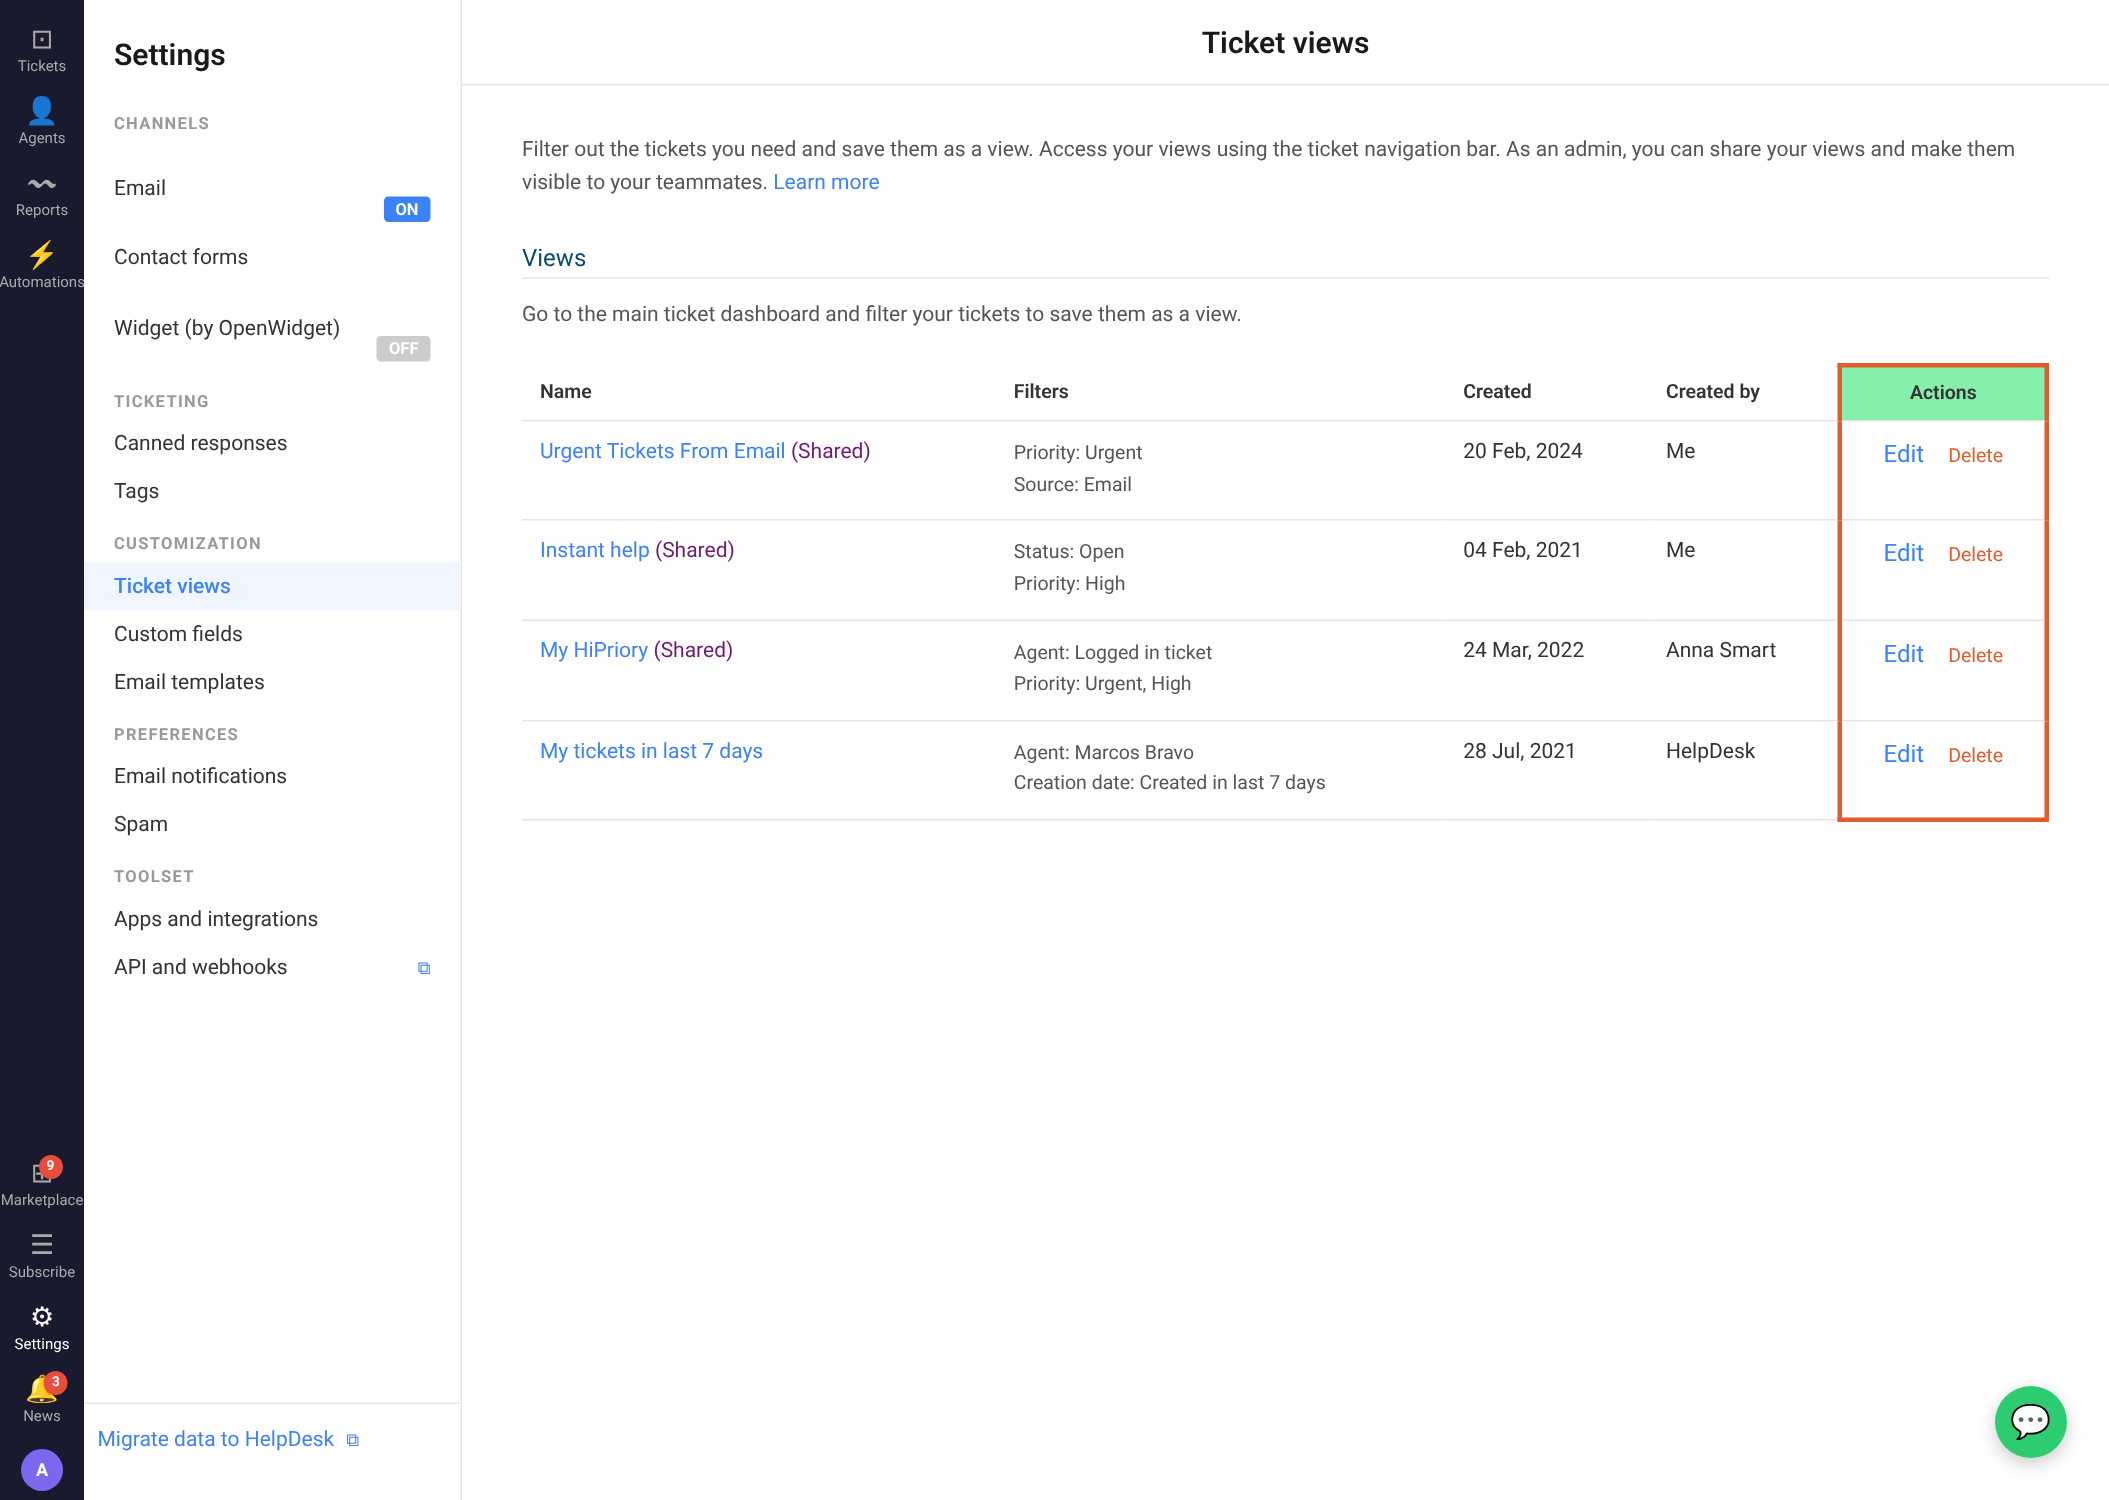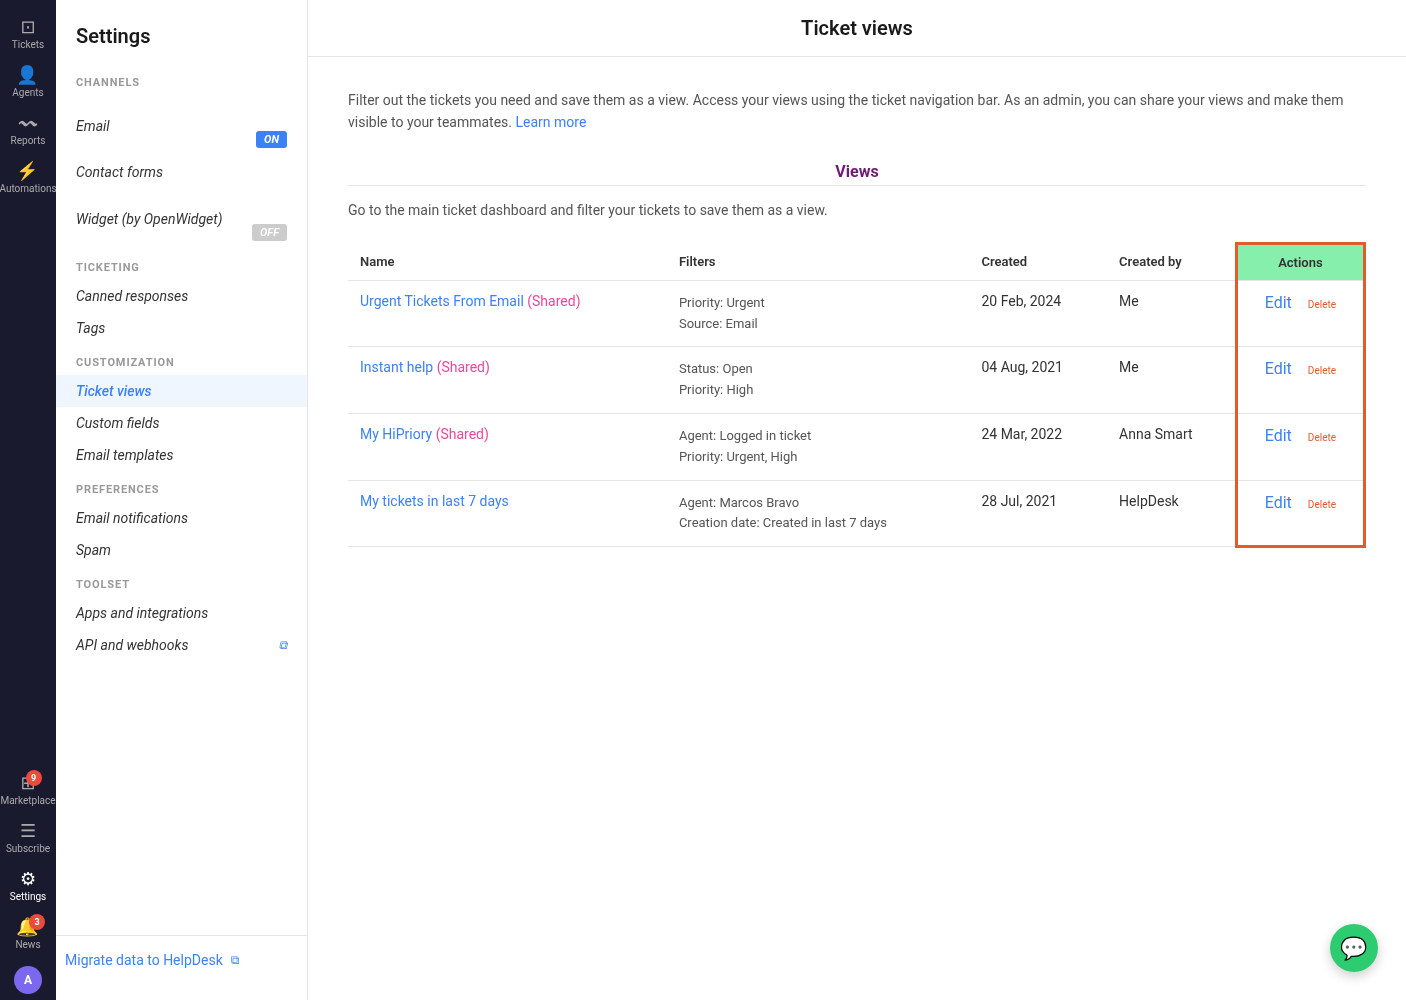--- a/index.html
+++ b/index.html
@@ -91,21 +91,20 @@
       text-transform: uppercase;
     }
     .sidebar-item {
       display: flex;
       align-items: center;
       justify-content: space-between;
       padding: 8px 20px;
       cursor: pointer;
       color: #333;
       font-size: 14px;
-      font-style: italic;
     }
     .sidebar-item.active { color: #3b82f6; font-weight: 500; background: #eff6ff; }
     .sidebar-item-toggle {
       font-size: 11px;
       font-weight: 700;
       padding: 2px 8px;
       border-radius: 3px;
       margin-top: 28px;
     }
     .toggle-on { background: #3b82f6; color: #fff; }
@@ -147,24 +146,23 @@
     }
     .description-text {
       color: #555;
       font-size: 14px;
       line-height: 1.6;
       margin-bottom: 28px;
     }
     .learn-more { color: #3b82f6; cursor: pointer; }
     .section-title {
       font-size: 16px;
-      font-weight: 700;
-      color: #701a75;
+      font-weight: 400;
+      color: #0c4a6e;
       margin-bottom: 4px;
-      text-align: center;
     }
     .section-divider {
       border: none;
       border-top: 1px solid #e5e5e5;
       margin-bottom: 16px;
     }
     .section-subtitle {
       color: #555;
       font-size: 14px;
       margin-bottom: 24px;
@@ -198,24 +196,24 @@
       border-left: 3px solid #e05c2a;
       border-right: 3px solid #e05c2a;
     }
     .views-table tr:last-child .actions-cell {
       border-bottom: 3px solid #e05c2a;
     }
     .views-table tr:first-child .actions-cell {
       
     }
     .row-name-link { color: #3b82f6; cursor: pointer; }
-    .row-shared { color: #ec4899; }
+    .row-shared { color: #701a75; }
     .filter-line { color: #555; font-size: 13px; line-height: 1.6; }
     .action-edit { color: #3b82f6; cursor: pointer; font-size: 16px; }
-    .action-delete { color: #e05c2a; cursor: pointer; font-size: 10px; margin-left: 16px; }
+    .action-delete { color: #e05c2a; cursor: pointer; font-size: 13px; margin-left: 16px; }
     .col-actions-header {
       text-align: center !important;
     }
 
     
     .actions-highlight-header {
       border: 3px solid #e05c2a !important;
       border-bottom: 1px solid #e5e5e5 !important;
       text-align: center;
       padding: 10px 24px !important;
@@ -383,21 +381,21 @@
             <td>20 Feb, 2024</td>
             <td>Me</td>
             <td class="actions-cell" style="border-left: 3px solid rgb(224, 92, 42); border-right: 3px solid rgb(224, 92, 42); text-align: center;"><span class="action-edit">Edit</span><span class="action-delete">Delete</span></td>
           </tr>
           <tr>
             <td><span class="row-name-link">Instant help</span><span class="row-shared"> (Shared)</span></td>
             <td>
               <div class="filter-line">Status: Open</div>
               <div class="filter-line">Priority: High</div>
             </td>
-            <td>04 Aug, 2021</td>
+            <td>04 Feb, 2021</td>
             <td>Me</td>
             <td class="actions-cell" style="border-left: 3px solid rgb(224, 92, 42); border-right: 3px solid rgb(224, 92, 42); text-align: center;"><span class="action-edit">Edit</span><span class="action-delete">Delete</span></td>
           </tr>
           <tr>
             <td><span class="row-name-link">My HiPriory</span><span class="row-shared"> (Shared)</span></td>
             <td>
               <div class="filter-line">Agent: Logged in ticket</div>
               <div class="filter-line">Priority: Urgent, High</div>
             </td>
             <td>24 Mar, 2022</td>

